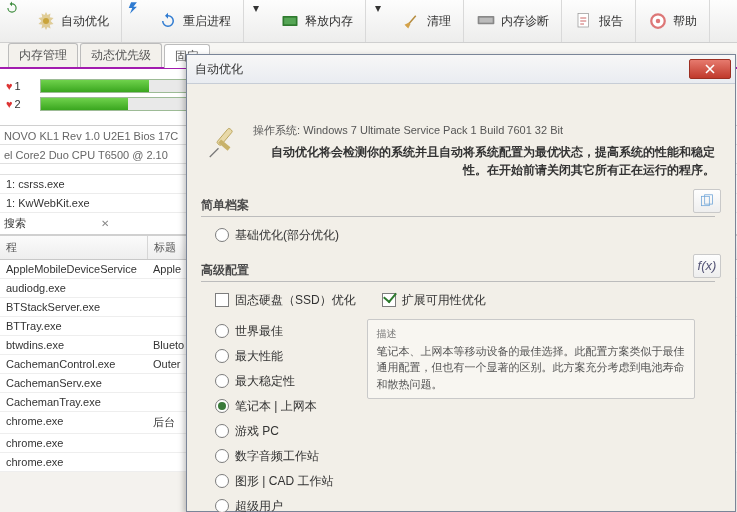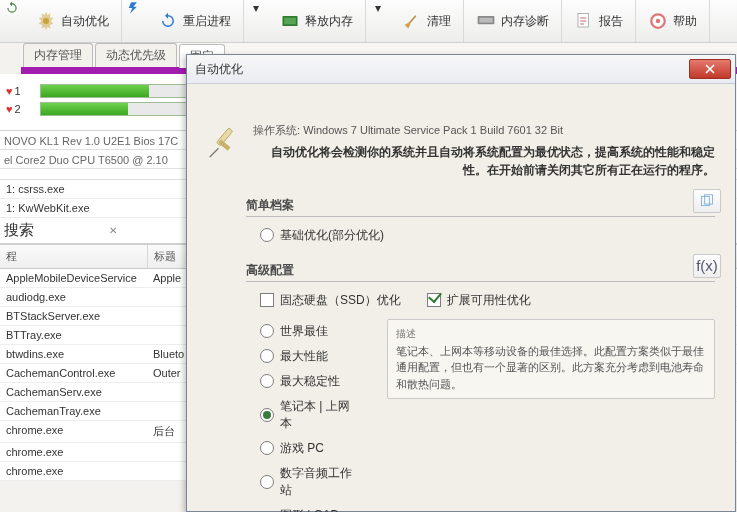--- a/index.html
+++ b/index.html
@@ -5,21 +5,21 @@
   html,body{margin:0;padding:0;font-family:"Microsoft YaHei","SimSun",Arial,sans-serif;font-size:12px;color:#333;background:#f4f2ee;}
   body{width:737px;height:512px;overflow:hidden;position:relative;}
 
   
   .toolbar{display:flex;height:42px;background:linear-gradient(#fdfdfd,#ededec);border-bottom:1px solid #cfcfcf;}
   .tbtn{display:flex;align-items:center;gap:5px;padding:0 12px;border-right:1px solid #d9d9d9;cursor:pointer;white-space:nowrap;}
   .tbtn .ic{width:20px;height:20px;display:inline-flex;align-items:center;justify-content:center;}
   .tiny-ic{width:16px;height:16px;display:inline-flex;align-items:center;justify-content:center;padding:0 4px;}
 
   
-  .tabs{display:flex;height:24px;background:#f7f6f3;border-bottom:7px solid #a21caf;padding-left:2px;margin-left:21px;}
+  .tabs{display:flex;height:24px;background:#f7f6f3;border-bottom:2px solid #a21caf;padding-left:8px;}
   .tab{padding:3px 10px 0 10px;border:1px solid #bcbcbc;border-bottom:none;border-radius:3px 3px 0 0;margin-right:2px;background:#f3f1ec;color:#555;cursor:pointer;}
   .tab.active{background:#fff;position:relative;top:1px;}
 
   
   .meters{padding:6px 6px 10px 6px;background:#fff;border-bottom:1px solid #d0d0d0;}
   .meter-row{display:flex;align-items:center;gap:6px;margin:4px 0;}
   .meter-label{width:28px;display:flex;align-items:center;gap:2px;font-size:11px;}
   .bar{width:150px;height:12px;background:#e9e9e9;border:1px solid #9dbb96;position:relative;}
   .bar>span{display:block;height:100%;background:linear-gradient(#6fd24c,#3aa61f);}
 
@@ -48,21 +48,21 @@
   .dlg-close{width:40px;height:18px;background:linear-gradient(#e67a6e,#c0392b);border:1px solid #9c2f22;display:flex;align-items:center;justify-content:center;cursor:pointer;border-radius:2px;}
   .dlg-close svg{display:block;}
 
   .dlg-body{padding:10px 20px 10px 14px;height:calc(100% - 28px);box-sizing:border-box;overflow:hidden;}
   .hdr{display:flex;gap:10px;margin-top:28px;}
   .hdr-ic{width:42px;height:42px;flex:none;}
   .hdr-txt{font-size:12px;line-height:1.5;}
   .os-line{color:#555;font-size:11px;margin-bottom:4px;}
   .desc{font-weight:bold;color:#333;text-align:right;}
 
-  .section{margin-top:18px;position:relative;margin-left:45px;}
+  .section{margin-top:18px;position:relative;}
   .sec-title{font-weight:bold;color:#4a4a4a;padding-bottom:2px;border-bottom:1px solid #bcbcbc;margin-bottom:10px;}
   .sec-btn{position:absolute;right:-6px;top:-8px;width:26px;height:22px;border:1px solid #c9c9c9;background:linear-gradient(#fefefe,#eee);display:flex;align-items:center;justify-content:center;cursor:pointer;border-radius:2px;}
 
   .radio-row,.check-row{display:flex;align-items:center;gap:6px;margin:4px 0 4px 14px;font-size:12px;}
   .radio,.check{width:12px;height:12px;border:1px solid #7d7d7d;background:#fff;display:inline-block;flex:none;}
   .radio{border-radius:50%;position:relative;}
   .radio.sel::after{content:"";position:absolute;inset:2px;background:#3a7a3a;border-radius:50%;}
   .check{position:relative;}
   .check.sel::after{content:"";position:absolute;left:1px;top:-2px;width:10px;height:6px;border-left:2px solid #2d7a2d;border-bottom:2px solid #2d7a2d;transform:rotate(-50deg);}
 
@@ -179,21 +179,21 @@
 <div class="sysline">NOVO KL1 Rev 1.0 U2E1 Bios 17C</div>
 <div class="sysline">el Core2 Duo CPU T6500 @ 2.10</div>
 <div class="sysline" style="height:4px"></div>
 
 <div class="midlist">
   <div class="ml-row">1: csrss.exe</div>
   <div class="ml-row">1: KwWebKit.exe</div>
 </div>
 
 <div class="search-row">
-  <span style="padding:3px 4px;font-size:15px">搜索</span>
+  <span style="padding:3px 4px;font-size:11px">搜索</span>
   <input style="">
   <span style="font-size:10px;color:#888;padding:0 3px">✕</span>
 </div>
 
 <div class="ptable">
   <div class="pthead">
     <div class="col-name">程</div>
     <div class="col-title">标题</div>
   </div>
   <div class="ptbody" id="ptbody">
@@ -283,21 +283,21 @@
       </div>
       <div class="radio-row">
         <span class="radio"></span>
         <span>基础优化(部分优化)</span>
       </div>
     </div>
 
     <div class="section">
       <div class="sec-title">高级配置</div>
       <div class="sec-btn">
-        <span style="font-size:15px;color:#557">f(x)</span>
+        <span style="font-style:italic;font-size:13px;color:#557">f(x)</span>
       </div>
 
       <div class="chk-inline">
         <div class="check-row" style="margin:0">
           <span class="check"></span>
           <span>固态硬盘（SSD）优化</span>
         </div>
         <div class="check-row" style="margin:0">
           <span class="check sel"></span>
           <span>扩展可用性优化</span>

